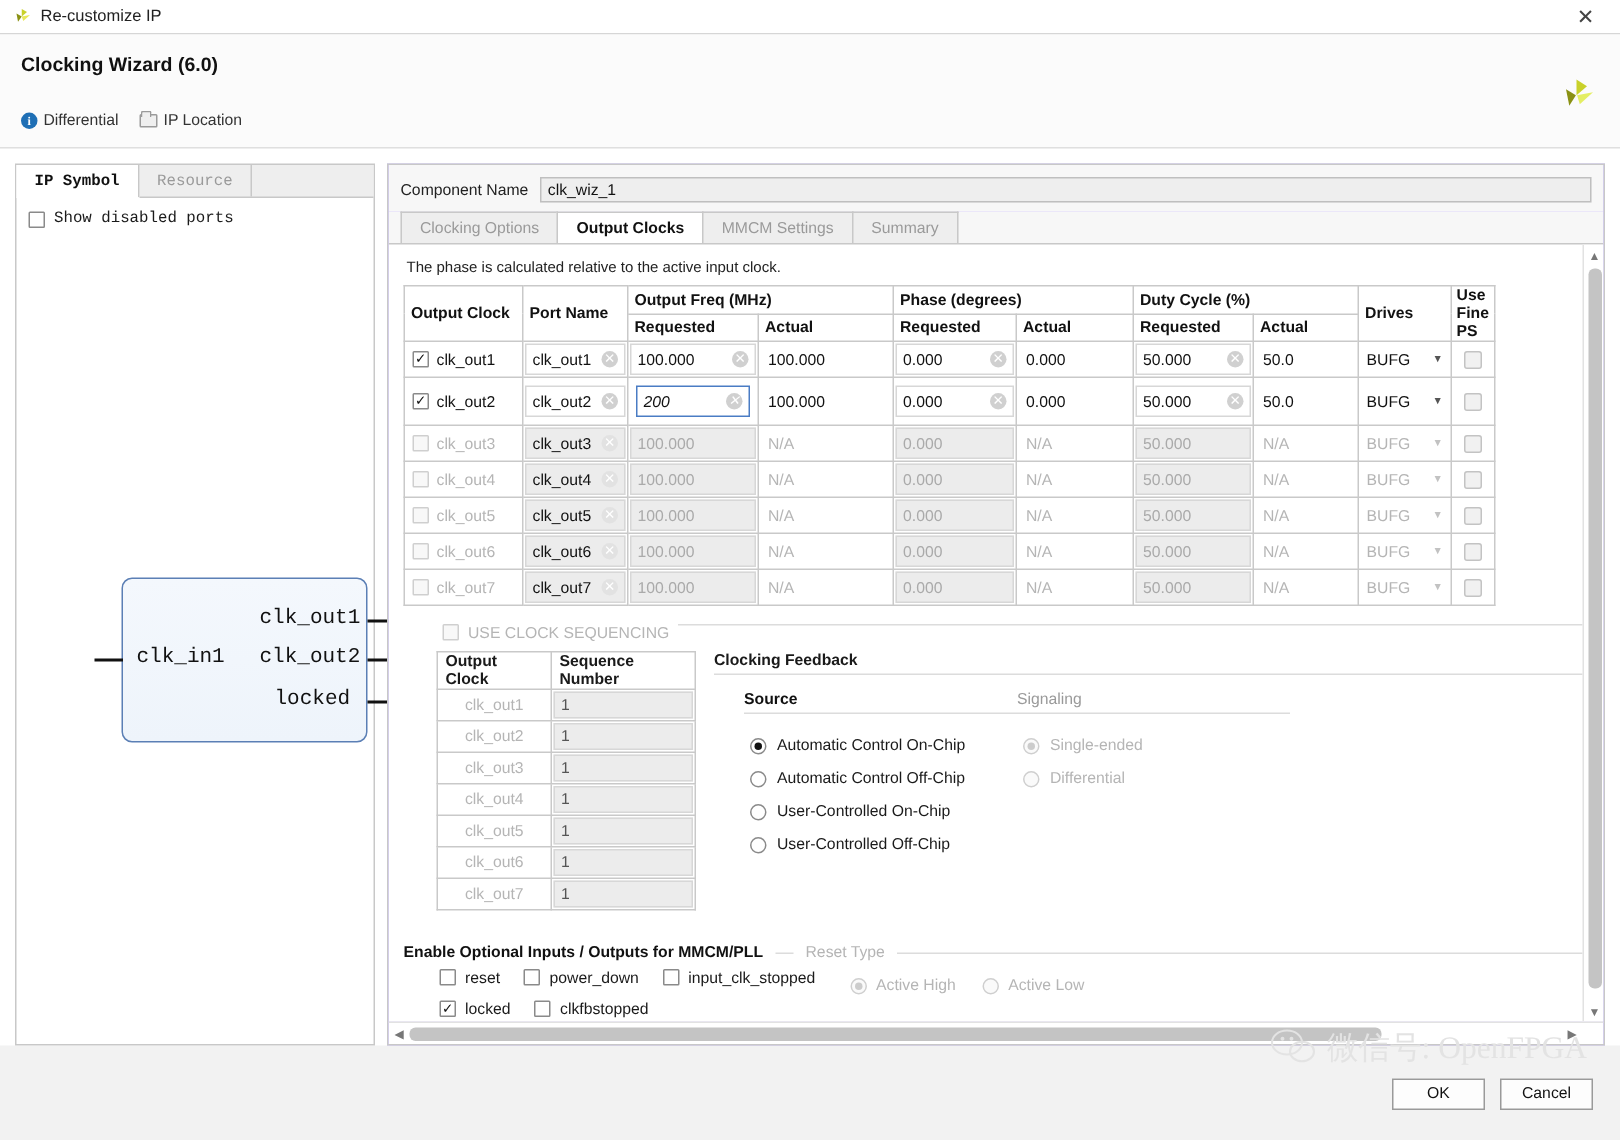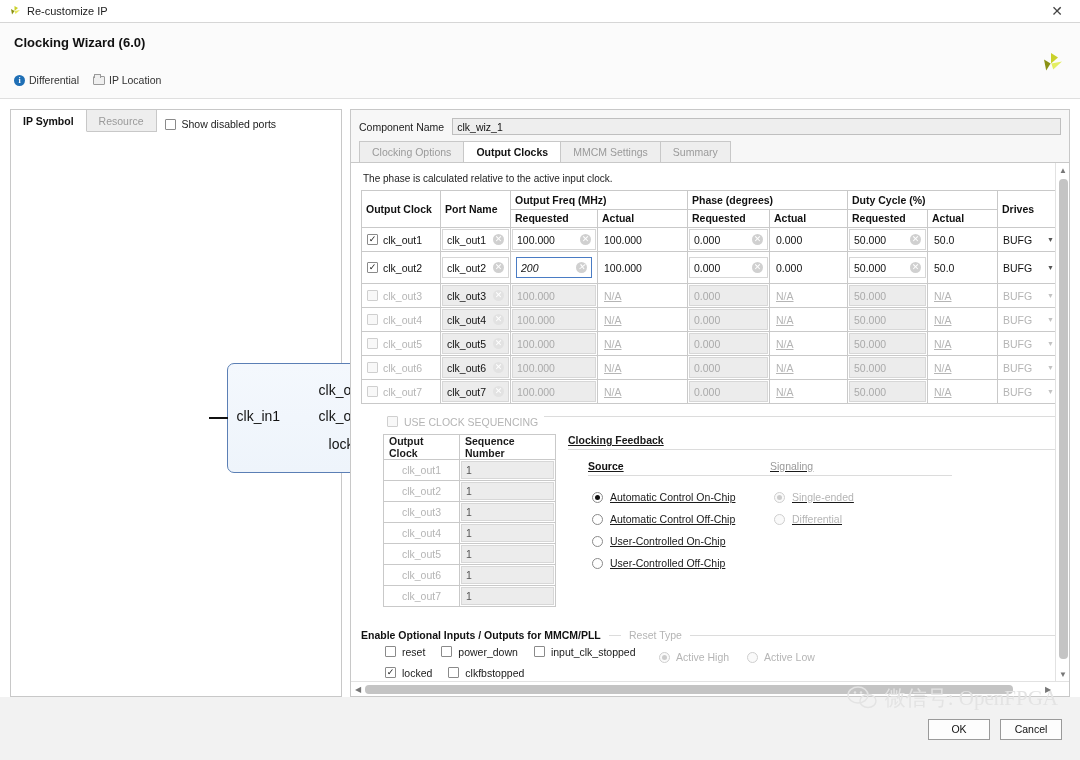--- a/index.html
+++ b/index.html
@@ -35,21 +35,21 @@
   .hl{ display:flex; align-items:center; gap:4px; cursor:pointer; color:#333;}
   .info-ic{ width:11px;height:11px;border-radius:50%;background:#1f6fb5;color:#fff;
     font-size:8px;font-weight:bold;display:flex;align-items:center;justify-content:center;font-family:"Liberation Serif",serif;}
   .folder-ic{ width:12px;height:9px;border:1px solid #9a9a9a;border-radius:1px;background:#efefef;position:relative;}
   .folder-ic:before{content:"";position:absolute;top:-3px;left:0;width:5px;height:3px;background:#efefef;border:1px solid #9a9a9a;border-bottom:none;border-radius:1px 1px 0 0;}
   .xlogo-big{ position:absolute; right:16px; top:28px; width:26px; height:26px; }
 
   
   .body-wrap{ display:flex; padding:10px 10px 0 10px; height:598px; background:#ffffff;}
   
-  .left-panel{ width:332px; border:1px solid #c8c8c8; background:#ffffff; display:flex; flex-direction:row;}
+  .left-panel{ width:240px; border:1px solid #c8c8c8; background:#ffffff; display:flex; flex-direction:column;font-family:Liberation Mono, monospace;}
   .lp-tabs{ display:flex; height:22px; background:#eeeeee; border-bottom:1px solid #c8c8c8;}
   .lp-tab{ padding:0 12px; display:flex; align-items:center; font-size:10.5px;
            border-right:1px solid #c8c8c8; cursor:pointer; color:#9a9a9a;}
   .lp-tab.active{ background:#ffffff; color:#111; font-weight:bold; border-bottom:1px solid #ffffff; margin-bottom:-1px;}
   .lp-body{ flex:1; padding:8px 8px; position:relative;}
   .cb-row{ display:flex; align-items:center; gap:6px; font-size:10.5px; }
   .symbol-area{ position:absolute; left:0; right:0; top:60px; bottom:0; }
   .ip-box{
     position:absolute; left:70px; top:193px; width:164px; height:110px;
     border:1.5px solid #5b7fb5; border-radius:7px;
@@ -86,21 +86,21 @@
   .cellbox{ display:flex; align-items:center; height:21px; margin:1px; padding:0 4px;
             border:1px solid #d7d7d7; background:#ffffff; }
   .cellbox.gray{ background:#ececec; border-color:#d7d7d7; color:#aaa;}
   .cellbox.focus{ border:1.5px solid #4a7cc4; margin:5px;font-style:italic;}
   .cellbox .txt{ flex:1; overflow:hidden; white-space:nowrap;}
   .clr{ width:11px;height:11px;border-radius:50%;background:#d0d0d0;color:#fff;
         font-size:9px;line-height:11px;text-align:center;flex:0 0 auto;cursor:pointer;
         font-family:"Liberation Sans",sans-serif;}
   .clr.dim{ background:#e2e2e2;}
   .plain{ padding:0 6px; color:#111;}
-  .plain.na{ color:#b5b5b5;text-decoration:underline;}
+  .plain.na{ color:#b5b5b5;}
   .chkcell{ display:flex;align-items:center;gap:5px;padding:0 5px;}
   .ckbx{ width:11px;height:11px;border:1px solid #8a8a8a;background:#fff;border-radius:1px;
          display:inline-flex;align-items:center;justify-content:center;flex:0 0 auto;cursor:pointer;}
   .ckbx.dis{ border-color:#cfcfcf;background:#f8f8f8;}
   .ckbx .tick{ font-size:9px;color:#111;line-height:1;}
   .lbl-dis{ color:#b5b5b5; }
   .drvcell{ display:flex;align-items:center;padding:0 5px;height:100%;}
   .drvcell .dv{ flex:1;}
   .caret{ font-size:7px;color:#555;}
   .caret.dim{ color:#c2c2c2;}
@@ -116,21 +116,21 @@
   .seq-left{ width:195px; padding-left:22px;}
   table.seq{ border-collapse:collapse; width:172px; table-layout:fixed;}
   table.seq th, table.seq td{ border:1px solid #c9c9c9; font-size:10.5px; padding:0; font-weight:normal;}
   table.seq th{ background:#fff; font-weight:bold; height:17px; text-align:left; padding:0 5px;}
   table.seq td{ height:20px; }
   .seqname{ padding:0 5px; color:#b5b5b5; text-align:center;}
   .seqval{ display:flex;align-items:center;height:18px;margin:1px;padding:0 4px;
            border:1px solid #d7d7d7;background:#ececec;color:#555;}
 
   
-  .fb{ flex:1; padding-left:12px;text-decoration:underline;}
+  .fb{ flex:1; padding-left:12px;}
   .fb-title{ font-size:10.5px;font-weight:bold;margin-bottom:3px;}
   .fb-rule{ height:1px;background:#dcdcdc;margin-bottom:10px;}
   .fb-cols{ display:flex; padding-left:20px;}
   .fb-col{ width:182px;}
   .col-head{ font-size:10.5px;font-weight:bold;color:#111;padding-bottom:3px;}
   .col-head.dim{ color:#9a9a9a; font-weight:normal;}
   .col-rule{ height:1px;background:#dcdcdc;margin-bottom:10px;}
   .radio-row{ display:flex;align-items:center;gap:7px;height:22px;padding-left:4px;font-size:10.5px;}
   .rdo{ width:11px;height:11px;border-radius:50%;border:1px solid #8a8a8a;background:#fff;
         display:inline-flex;align-items:center;justify-content:center;flex:0 0 auto;cursor:pointer;}

